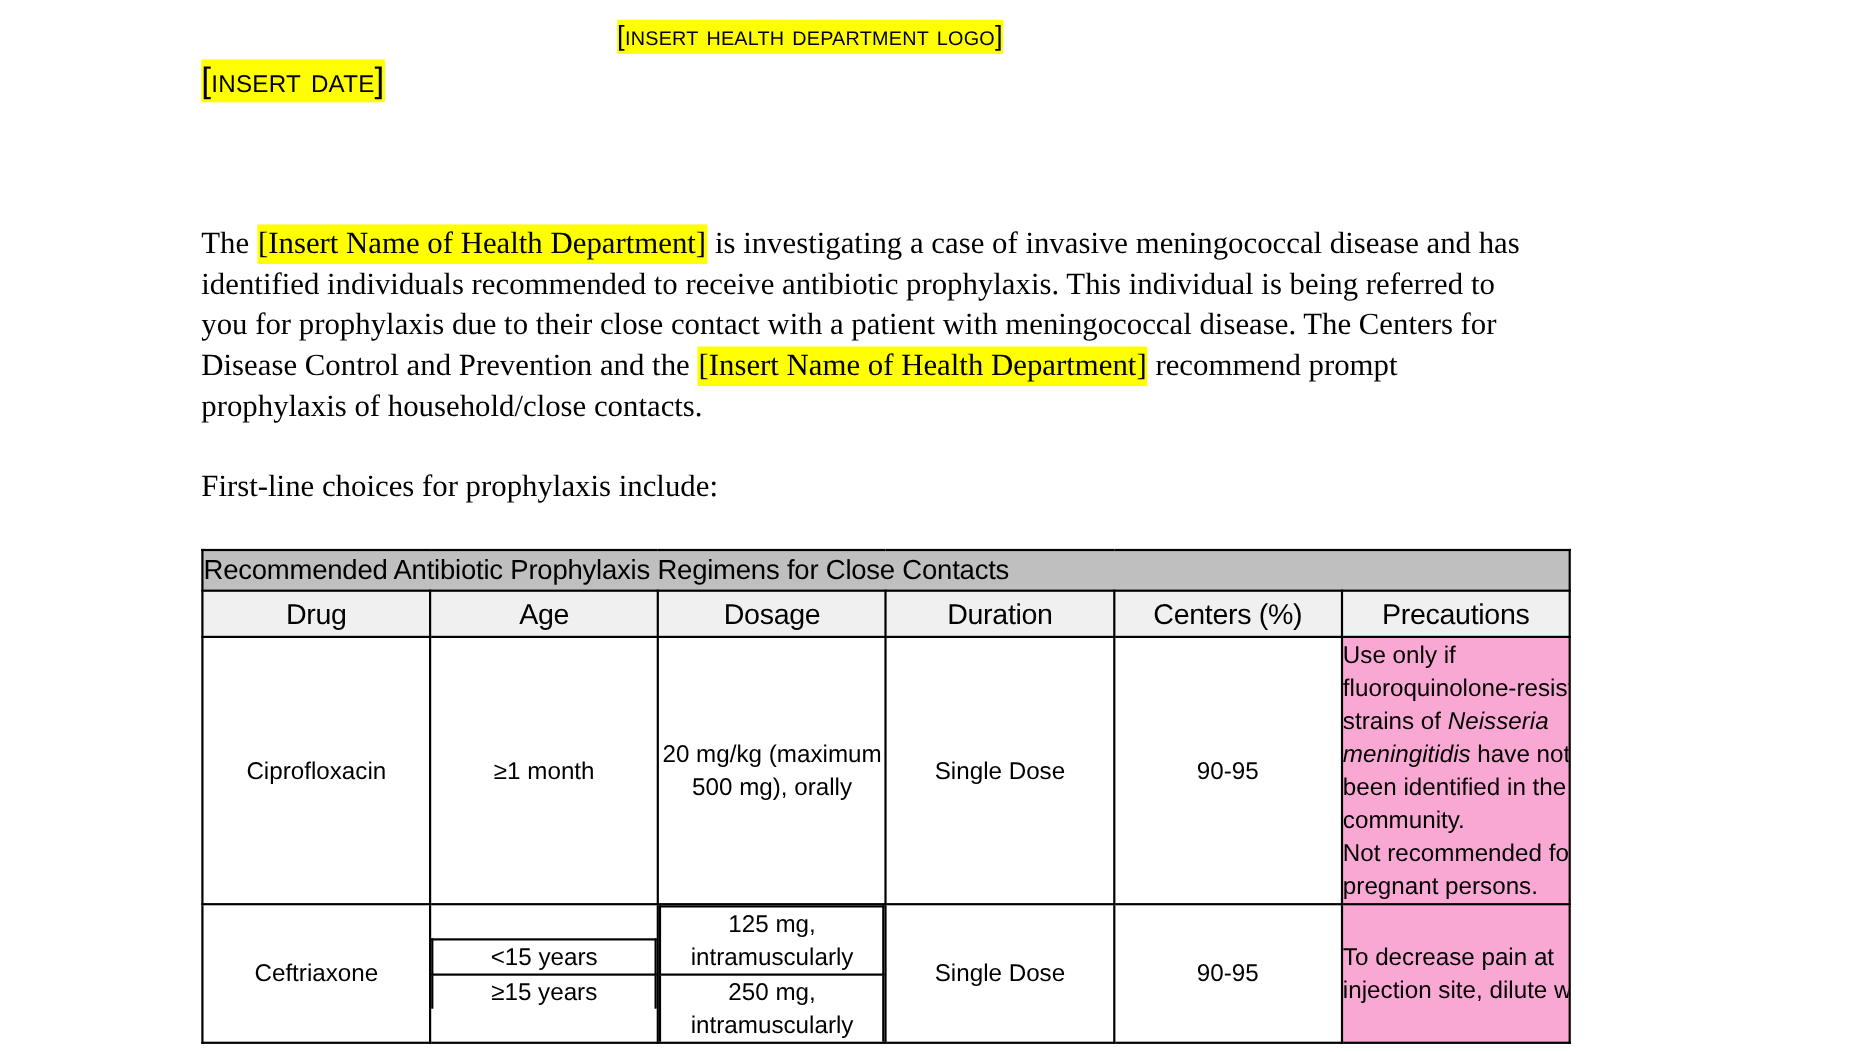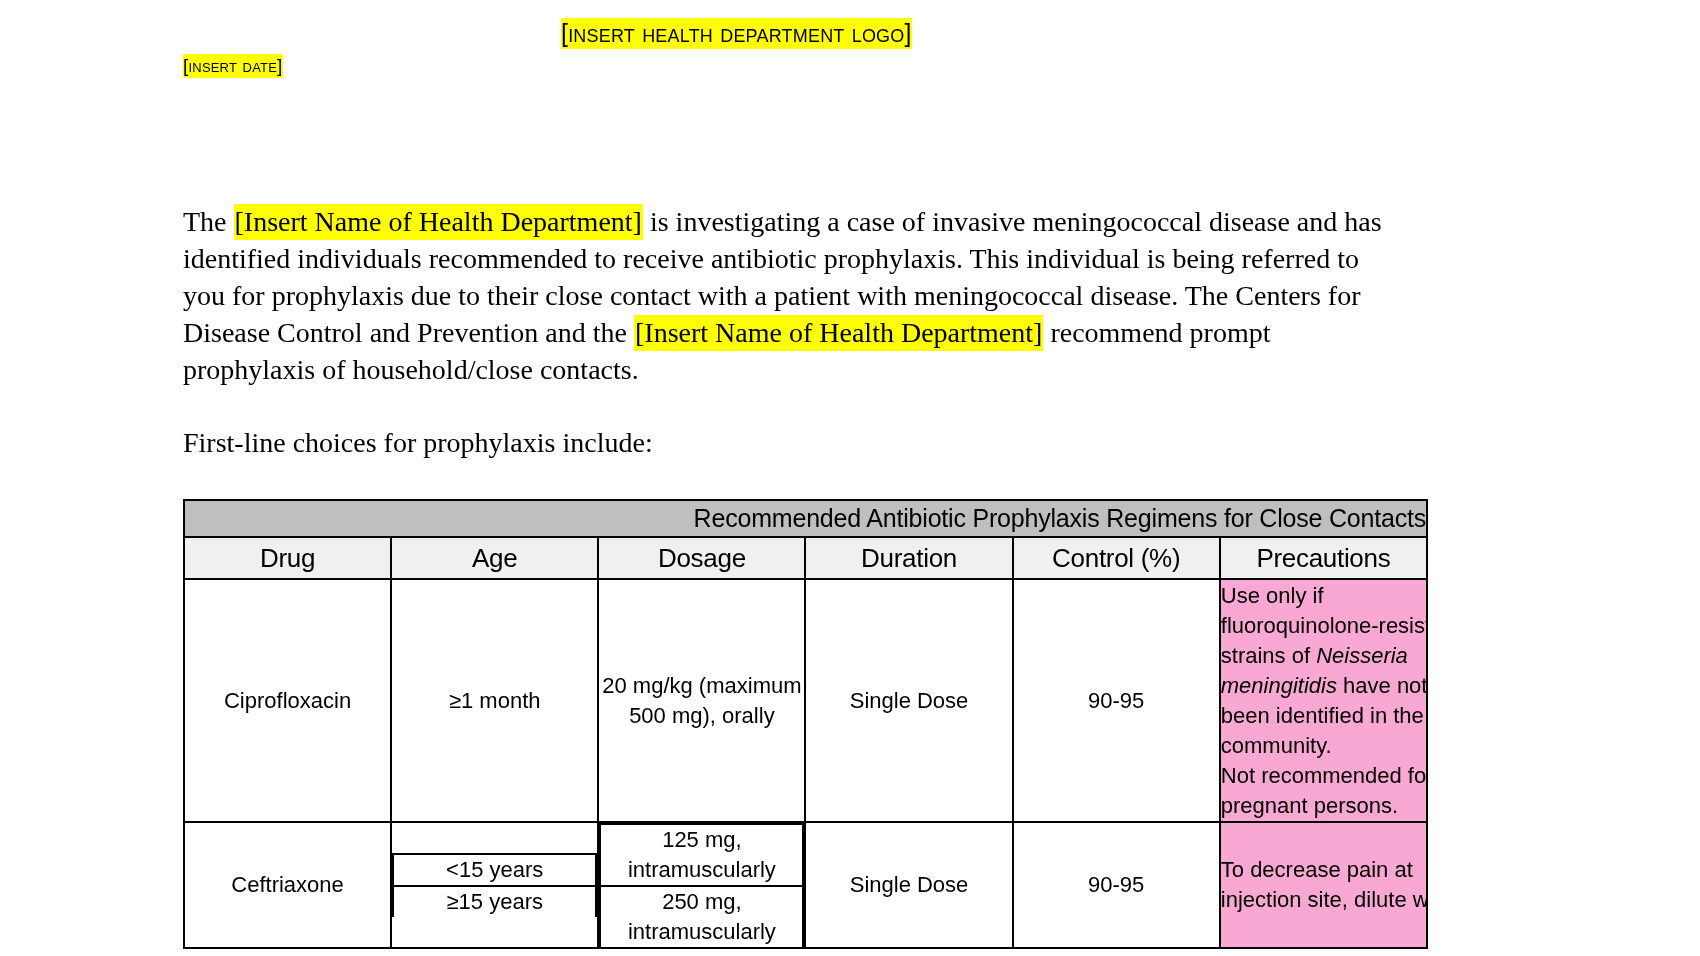--- a/index.html
+++ b/index.html
@@ -31,21 +31,21 @@
     font-size: 25px;
     font-weight: 400;
     letter-spacing: 0.2px;
     white-space: nowrap;
   }
   .date-line {
     position: absolute;
     left: 183px;
     top: 55px;
     font-family: "Liberation Sans", "DejaVu Sans", sans-serif;
-    font-size: 19px;
+    font-size: 32px;
     font-weight: 400;
     letter-spacing: 0.2px;
     white-space: nowrap;
   }
   .hl {
     background: #ffff00;
     padding: 1px 0 2px 0;
   }
   .smallcaps {
     font-variant: small-caps;
@@ -96,21 +96,21 @@
     color: #000;
   }
   table.regimens td, table.regimens th {
     border: 2px solid #000000;
     padding: 0;
     vertical-align: middle;
     font-weight: 400;
   }
   .title-cell {
     background: #bfbfbf;
-    text-align: right;
+    text-align: left;
     font-size: 25px;
     font-weight: 700;
     height: 35px;
     line-height: 35px;
     letter-spacing: -0.2px;
   }
   .colhead {
     background: #f0f0f0;
     text-align: center;
     font-size: 26px;
@@ -191,21 +191,21 @@
     <table class="regimens">
       <tbody>
           <tr>
         <td class="title-cell" colspan="6">Recommended Antibiotic Prophylaxis Regimens for Close Contacts</td>
       </tr>
       <tr>
         <th class="colhead w-drug">Drug</th>
         <th class="colhead w-age">Age</th>
         <th class="colhead w-dose">Dosage</th>
         <th class="colhead w-dur">Duration</th>
-        <th class="colhead w-eff">Control (%)</th>
+        <th class="colhead w-eff">Centers (%)</th>
         <th class="colhead w-prec">Precautions</th>
       </tr>
       <tr style="height:243px;">
         <td class="cell w-drug">Ciprofloxacin</td>
         <td class="cell w-age">≥1 month</td>
         <td class="cell w-dose">20 mg/kg (maximum 500 mg), orally</td>
         <td class="cell w-dur">Single Dose</td>
         <td class="cell w-eff">90-95</td>
         <td class="cell-prec w-prec">
           <div class="prec-inner">

